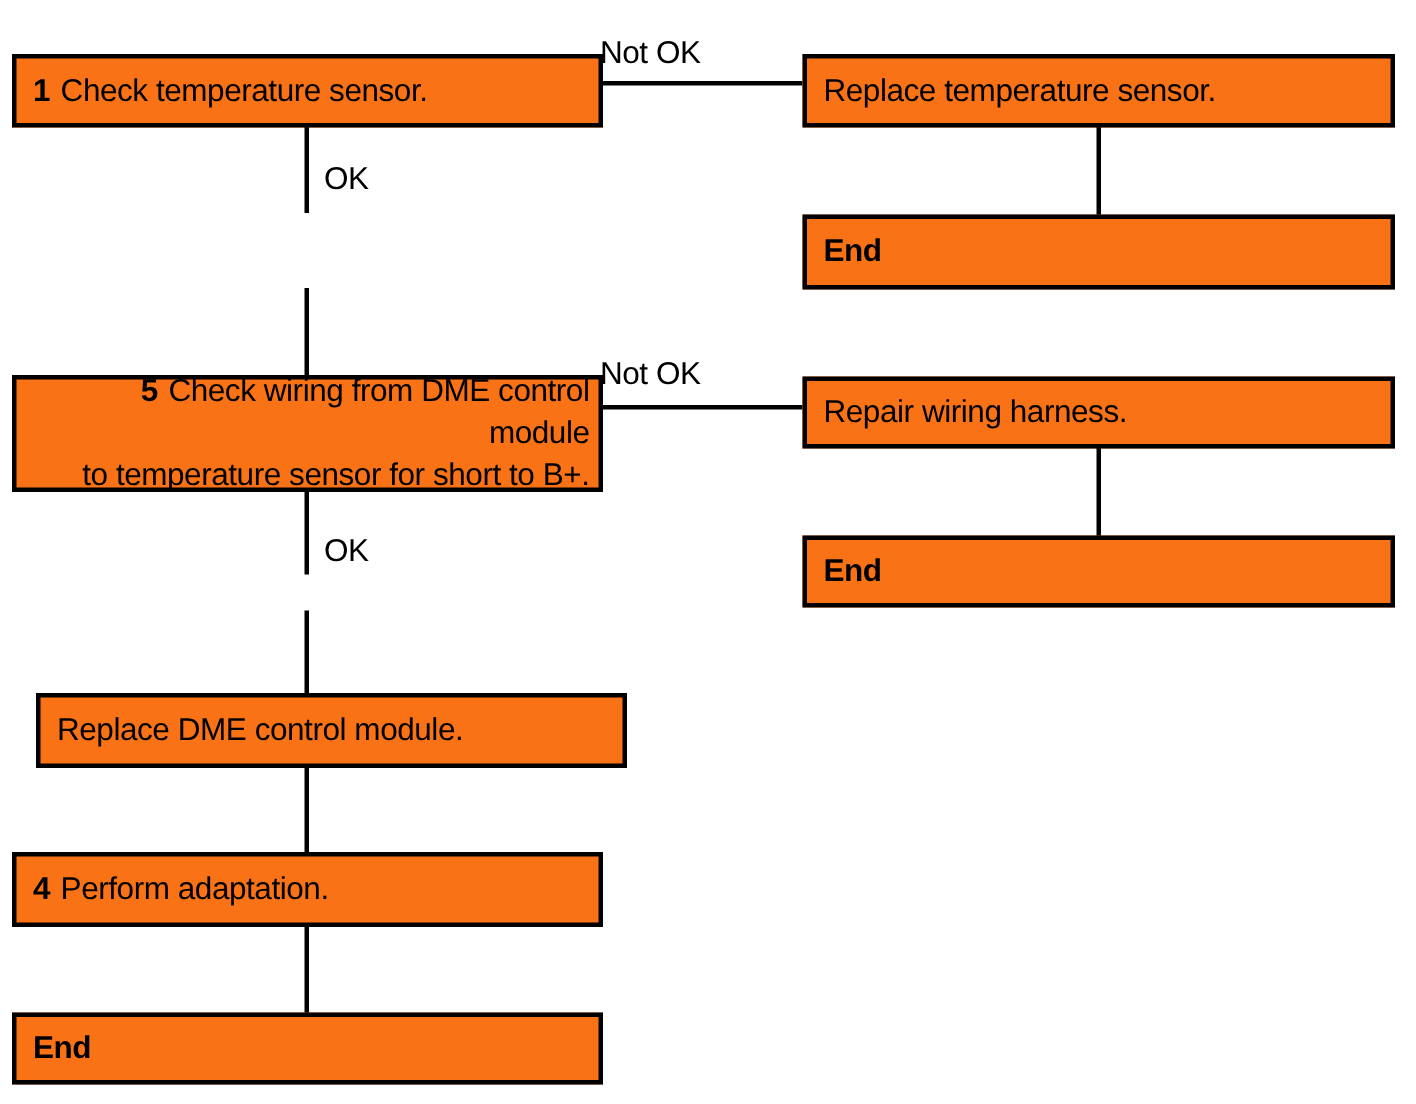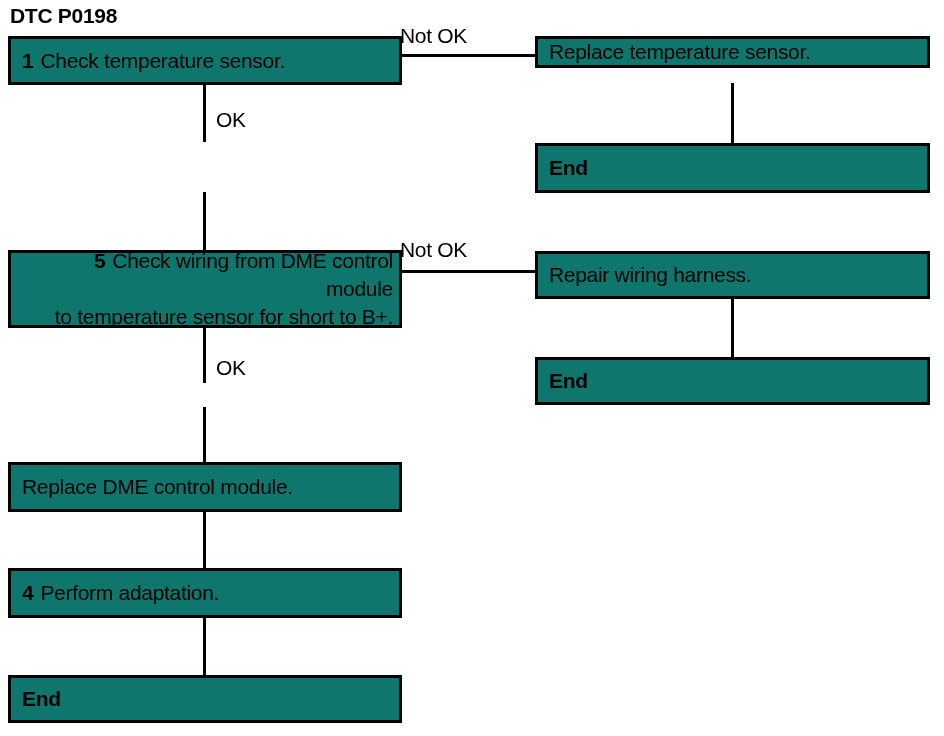--- a/index.html
+++ b/index.html
@@ -22,21 +22,21 @@
     position: absolute;
     left: 10px;
     top: 3px;
     font-weight: bold;
     line-height: 26px;
   }
   .node {
     position: absolute;
     box-sizing: border-box;
     border: 3px solid #000000;
-    background: #0f766e;
+    background: #f97316;
     display: flex;
     align-items: center;
     line-height: 28px;
   }
   .node .txt-wrap {
     padding: 0 6px 0 11px;
   }
   .node .txt {
     white-space: pre-line;
   }
@@ -64,32 +64,31 @@
   .notok-label {
     left: 400px;
     width: 135px;
   }
 </style>
 </head>
 <body>
 
 <div class="canvas">
 
-  <div class="title">DTC P0198</div>
 
   <div class="node" style="left:8px; top:36px; width:394px; height:49px;">
     <div class="txt-wrap">
       <b class="num">1</b><span class="txt">Check temperature sensor.</span>
     </div>
   </div>
 
   <div class="edge-label notok-label" style="top:23px;">Not OK</div>
   <div class="hline" style="left:400px; top:54px; width:135px;"></div>
 
-  <div class="node" style="left:535px; top:36px; width:395px; height:32px;">
+  <div class="node" style="left:535px; top:36px; width:395px; height:49px;">
     <div class="txt-wrap">
       <span class="txt">Replace temperature sensor.</span>
     </div>
   </div>
 
   <div class="vline" style="left:731px; top:83px; height:62px;"></div>
 
   <div class="node end-node" style="left:535px; top:143px; width:395px; height:50px;">
     <div class="txt-wrap">
       <span class="txt">End</span>
@@ -121,21 +120,21 @@
   <div class="node end-node" style="left:535px; top:357px; width:395px; height:48px;">
     <div class="txt-wrap">
       <span class="txt">End</span>
     </div>
   </div>
 
   <div class="vline" style="left:203px; top:326px; height:57px;"></div>
   <div class="edge-label" style="left:216px; top:355px;">OK</div>
   <div class="vline" style="left:203px; top:407px; height:57px;"></div>
 
-  <div class="node" style="left:8px; top:462px; width:394px; height:50px;">
+  <div class="node" style="left:24px; top:462px; width:394px; height:50px;">
     <div class="txt-wrap">
       <span class="txt">Replace DME control module.</span>
     </div>
   </div>
 
   <div class="vline" style="left:203px; top:510px; height:60px;"></div>
 
   <div class="node" style="left:8px; top:568px; width:394px; height:50px;text-align:right;">
     <div class="txt-wrap">
       <b class="num">4</b><span class="txt">Perform adaptation.</span>

